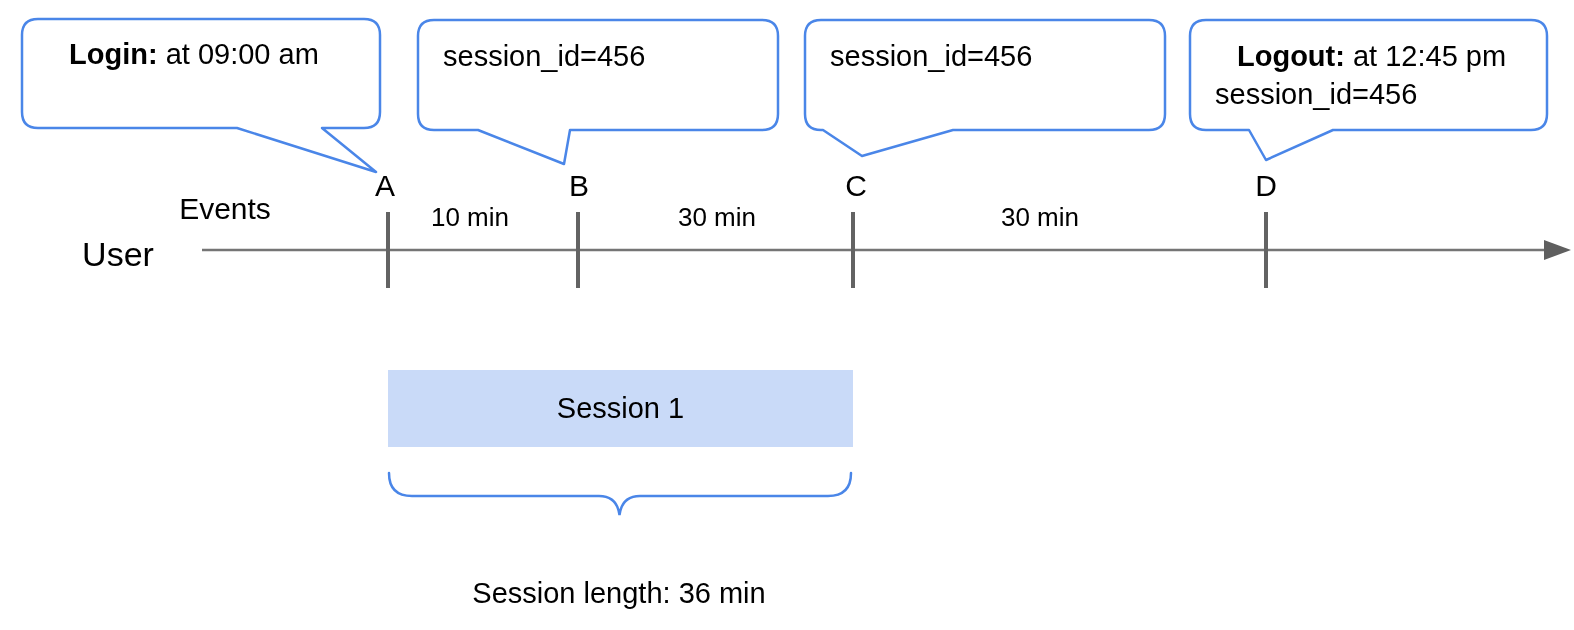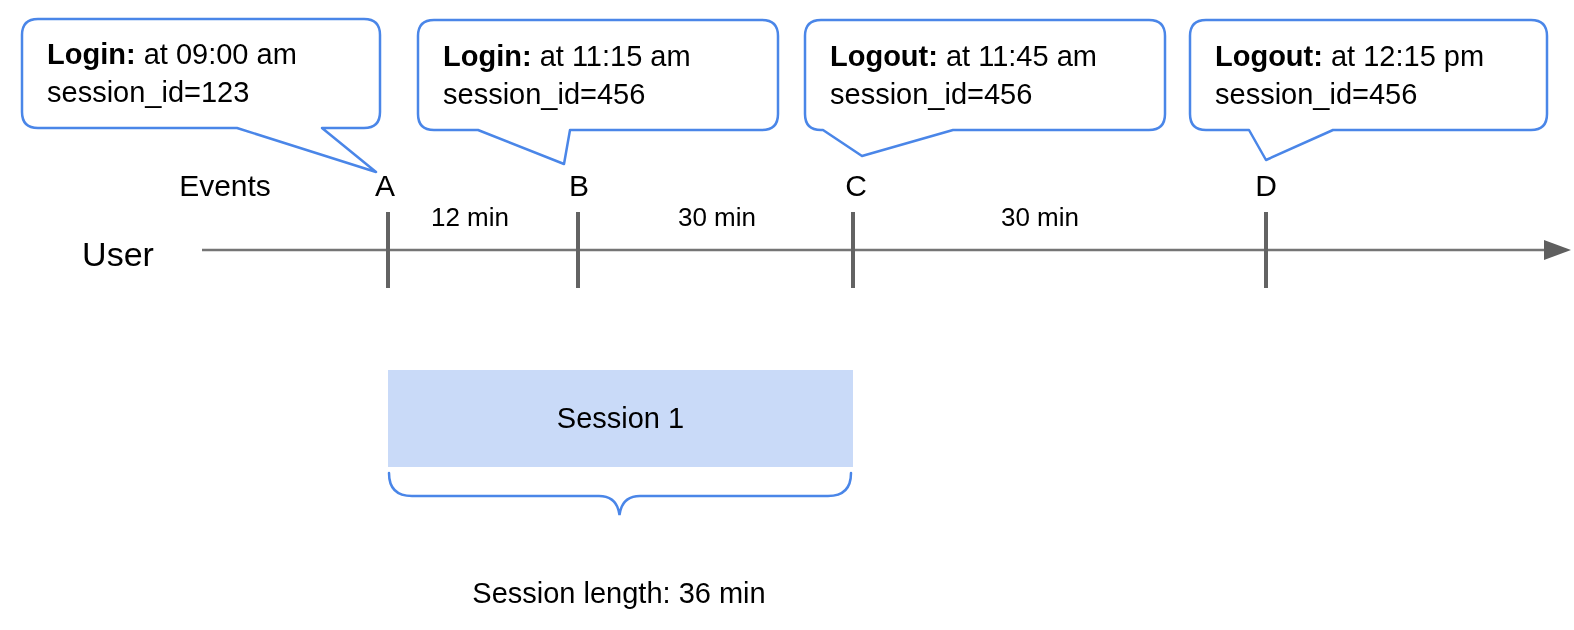--- a/index.html
+++ b/index.html
@@ -29,37 +29,37 @@
   .tick { stroke: var(--tick-gray); stroke-width: 4; }
   .axis { stroke: var(--timeline-gray); stroke-width: 2.5; }
   .arrowhead { fill: #5f5f5f; }
   .bracket { fill: none; stroke: var(--accent-blue); stroke-width: 2.5; stroke-linecap: round; }
   .callout-text {
     position: absolute;
     font-size: 29px;
     line-height: 38px;
     white-space: nowrap;
   }
-  .callout-text b { font-weight: 700; }
+  .callout-text b { font-weight: 700; margin-left: 22px; }
   .label {
     position: absolute;
     transform: translate(-50%, -50%);
     white-space: nowrap;
   }
   .event-letter { font-size: 30px; }
-  .events-row-label { font-size: 30px; }
+  .events-row-label { font-size: 30px; margin-top: 23px; }
   .user-label { font-size: 34px; }
   .interval-label { font-size: 26px; }
   .length-label { font-size: 29px; }
   #session-box {
     position: absolute;
     left: 388px;
     top: 370px;
     width: 465px;
-    height: 97px;
+    height: 77px;
     background: var(--session-fill);
     display: flex;
     align-items: center;
     justify-content: center;
     font-size: 29px;
   }
 </style>
 </head>
 <body>
 
@@ -78,42 +78,39 @@
     <line class="tick" x1="388" y1="212" x2="388" y2="288"></line>
     <line class="tick" x1="578" y1="212" x2="578" y2="288"></line>
     <line class="tick" x1="853" y1="212" x2="853" y2="288"></line>
     <line class="tick" x1="1266" y1="212" x2="1266" y2="288"></line>
 
     <path class="bracket" d="M 389 473 Q 389 496 412 496 H 599 Q 617 496 619.5 515 Q 622 496 640 496 H 828 Q 851 496 851 473"></path>
   </svg>
 
   <div class="callout-text" style="left:47px; top:35px;">
     <div><b>Login:</b><span> at 09:00 am</span></div>
-    <div>session_id=123</div>
   </div>
   <div class="callout-text" style="left:443px; top:37px;">
-    <div><b>Login:</b><span> at 11:15 am</span></div>
     <div>session_id=456</div>
   </div>
   <div class="callout-text" style="left:830px; top:37px;">
-    <div><b>Logout:</b><span> at 11:45 am</span></div>
     <div>session_id=456</div>
   </div>
   <div class="callout-text" style="left:1215px; top:37px;">
-    <div><b>Logout:</b><span> at 12:15 pm</span></div>
+    <div><b>Logout:</b><span> at 12:45 pm</span></div>
     <div>session_id=456</div>
   </div>
 
   <div class="label events-row-label" style="left:225px; top:186px;">Events</div>
   <div class="label event-letter" style="left:385px;  top:186px;">A</div>
   <div class="label event-letter" style="left:579px;  top:186px;">B</div>
   <div class="label event-letter" style="left:856px;  top:186px;">C</div>
   <div class="label event-letter" style="left:1266px; top:186px;">D</div>
 
-  <div class="label interval-label" style="left:470px;  top:217px;">12 min</div>
+  <div class="label interval-label" style="left:470px;  top:217px;">10 min</div>
   <div class="label interval-label" style="left:717px;  top:217px;">30 min</div>
   <div class="label interval-label" style="left:1040px; top:217px;">30 min</div>
 
   <div class="label user-label" style="left:118px; top:254px;">User</div>
 
   <div id="session-box">
     <span>Session 1</span>
   </div>
 
   <div class="label length-label" style="left:619px; top:593px;">Session length: 36 min</div>

